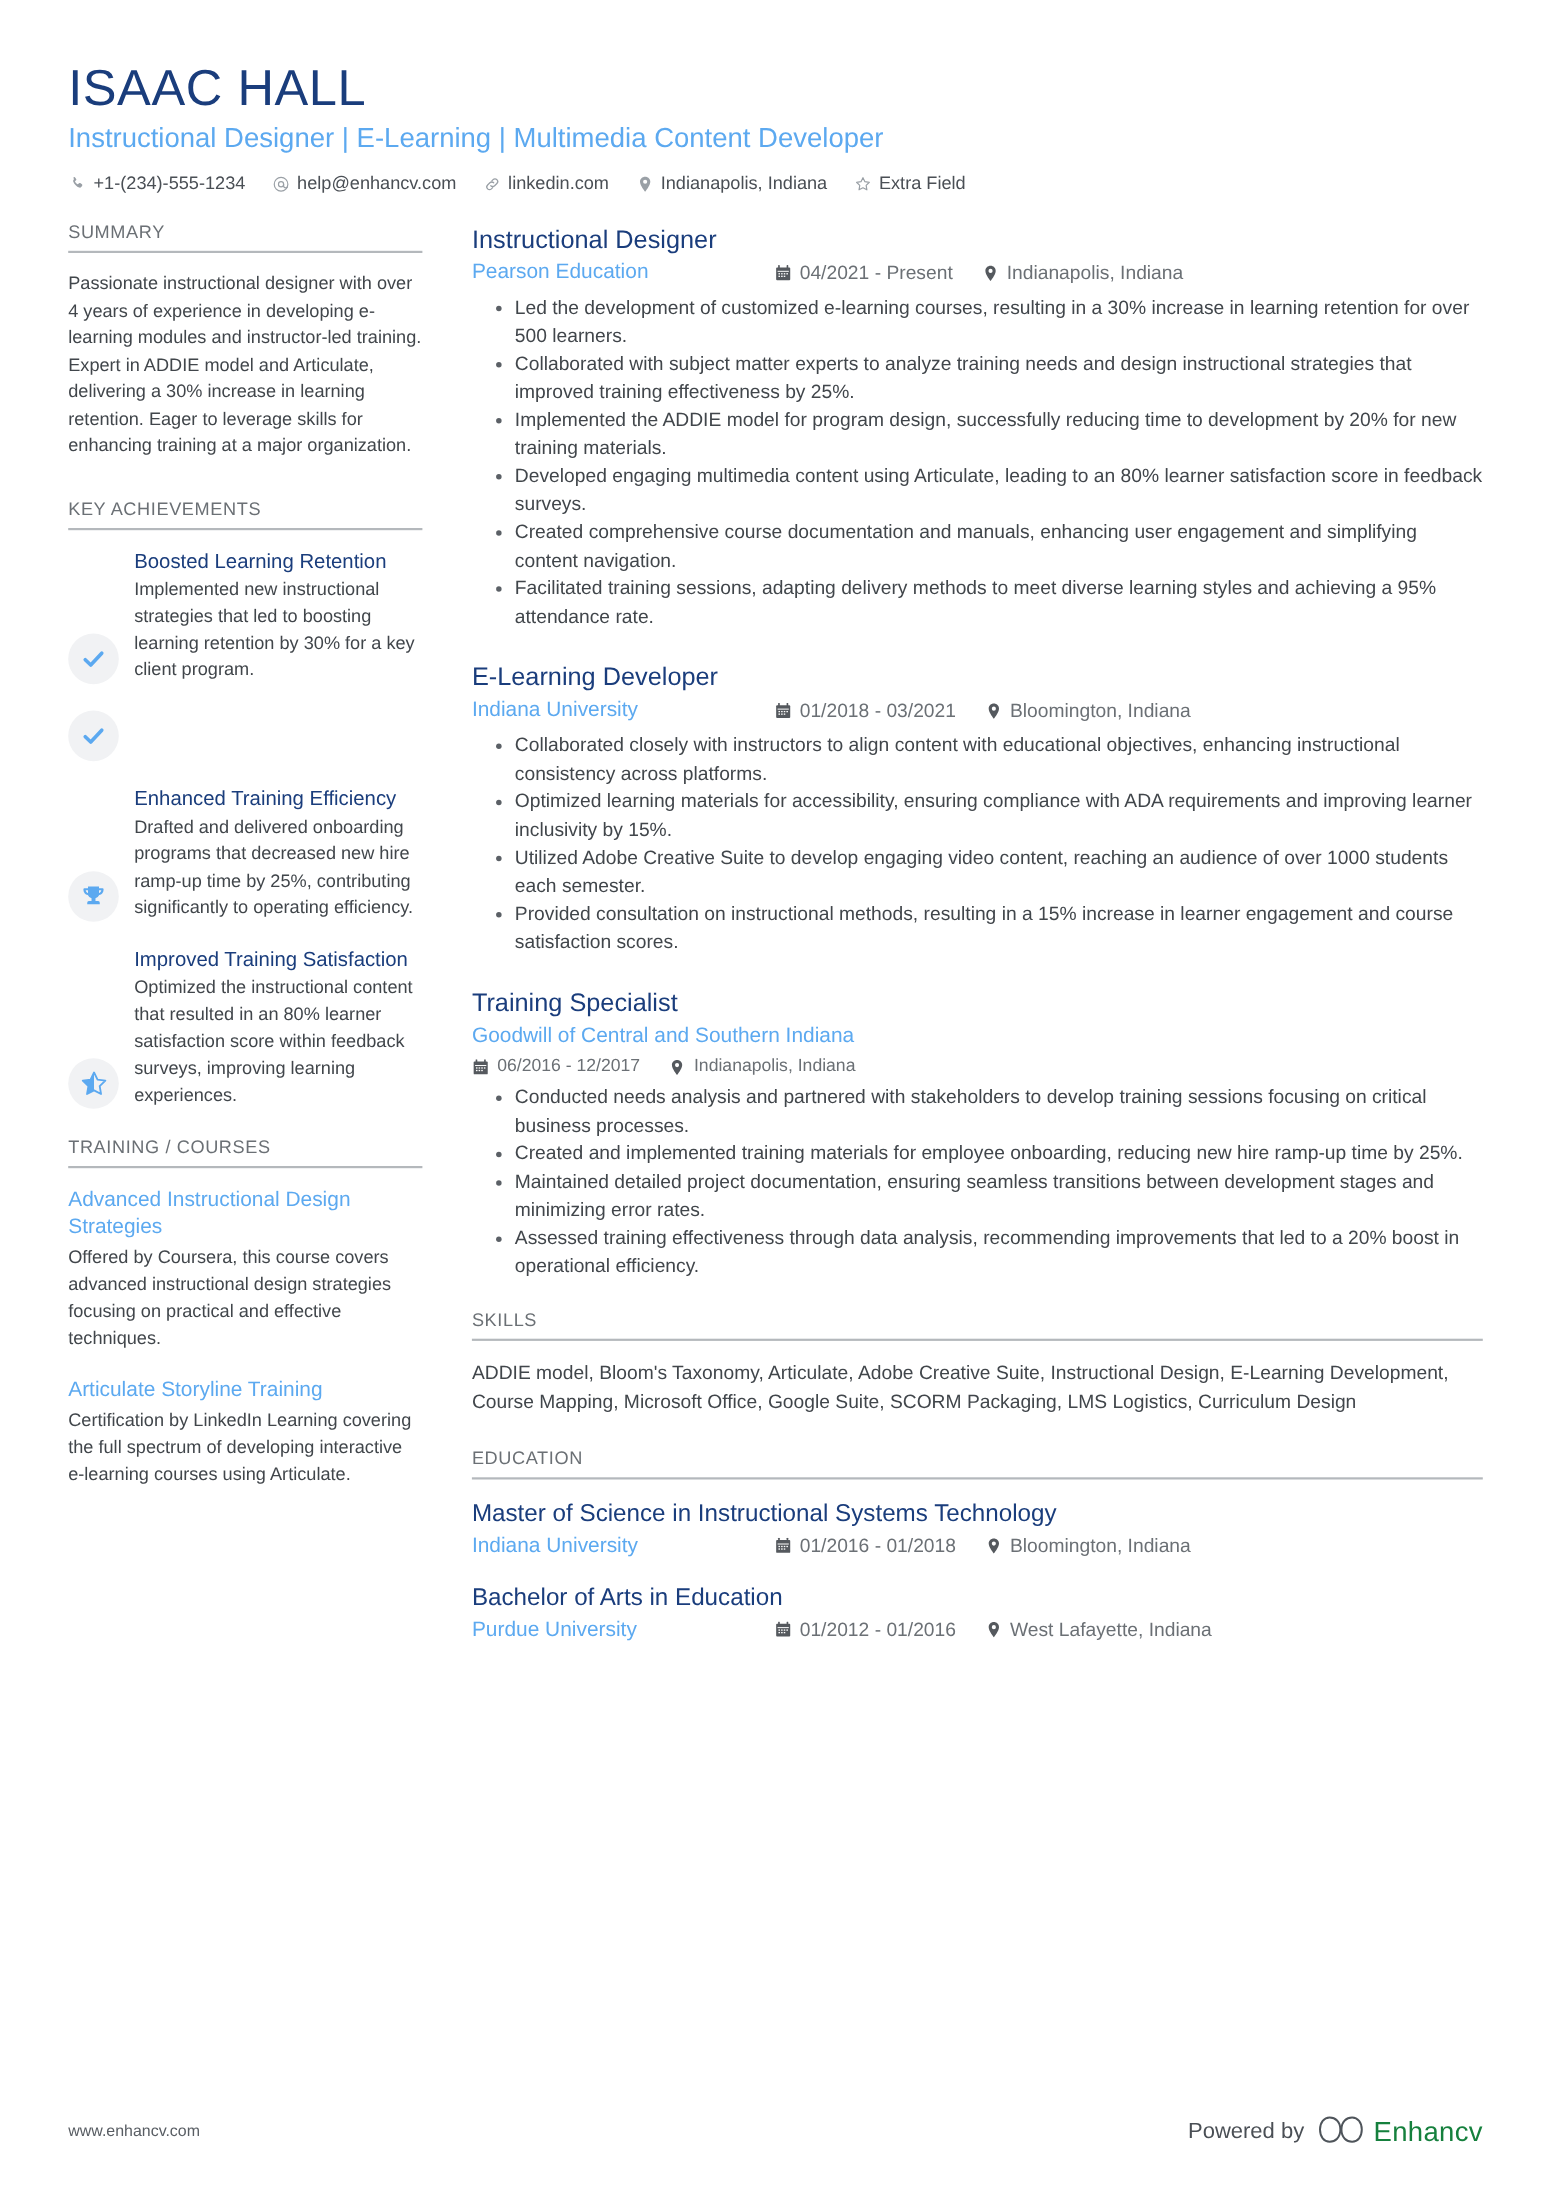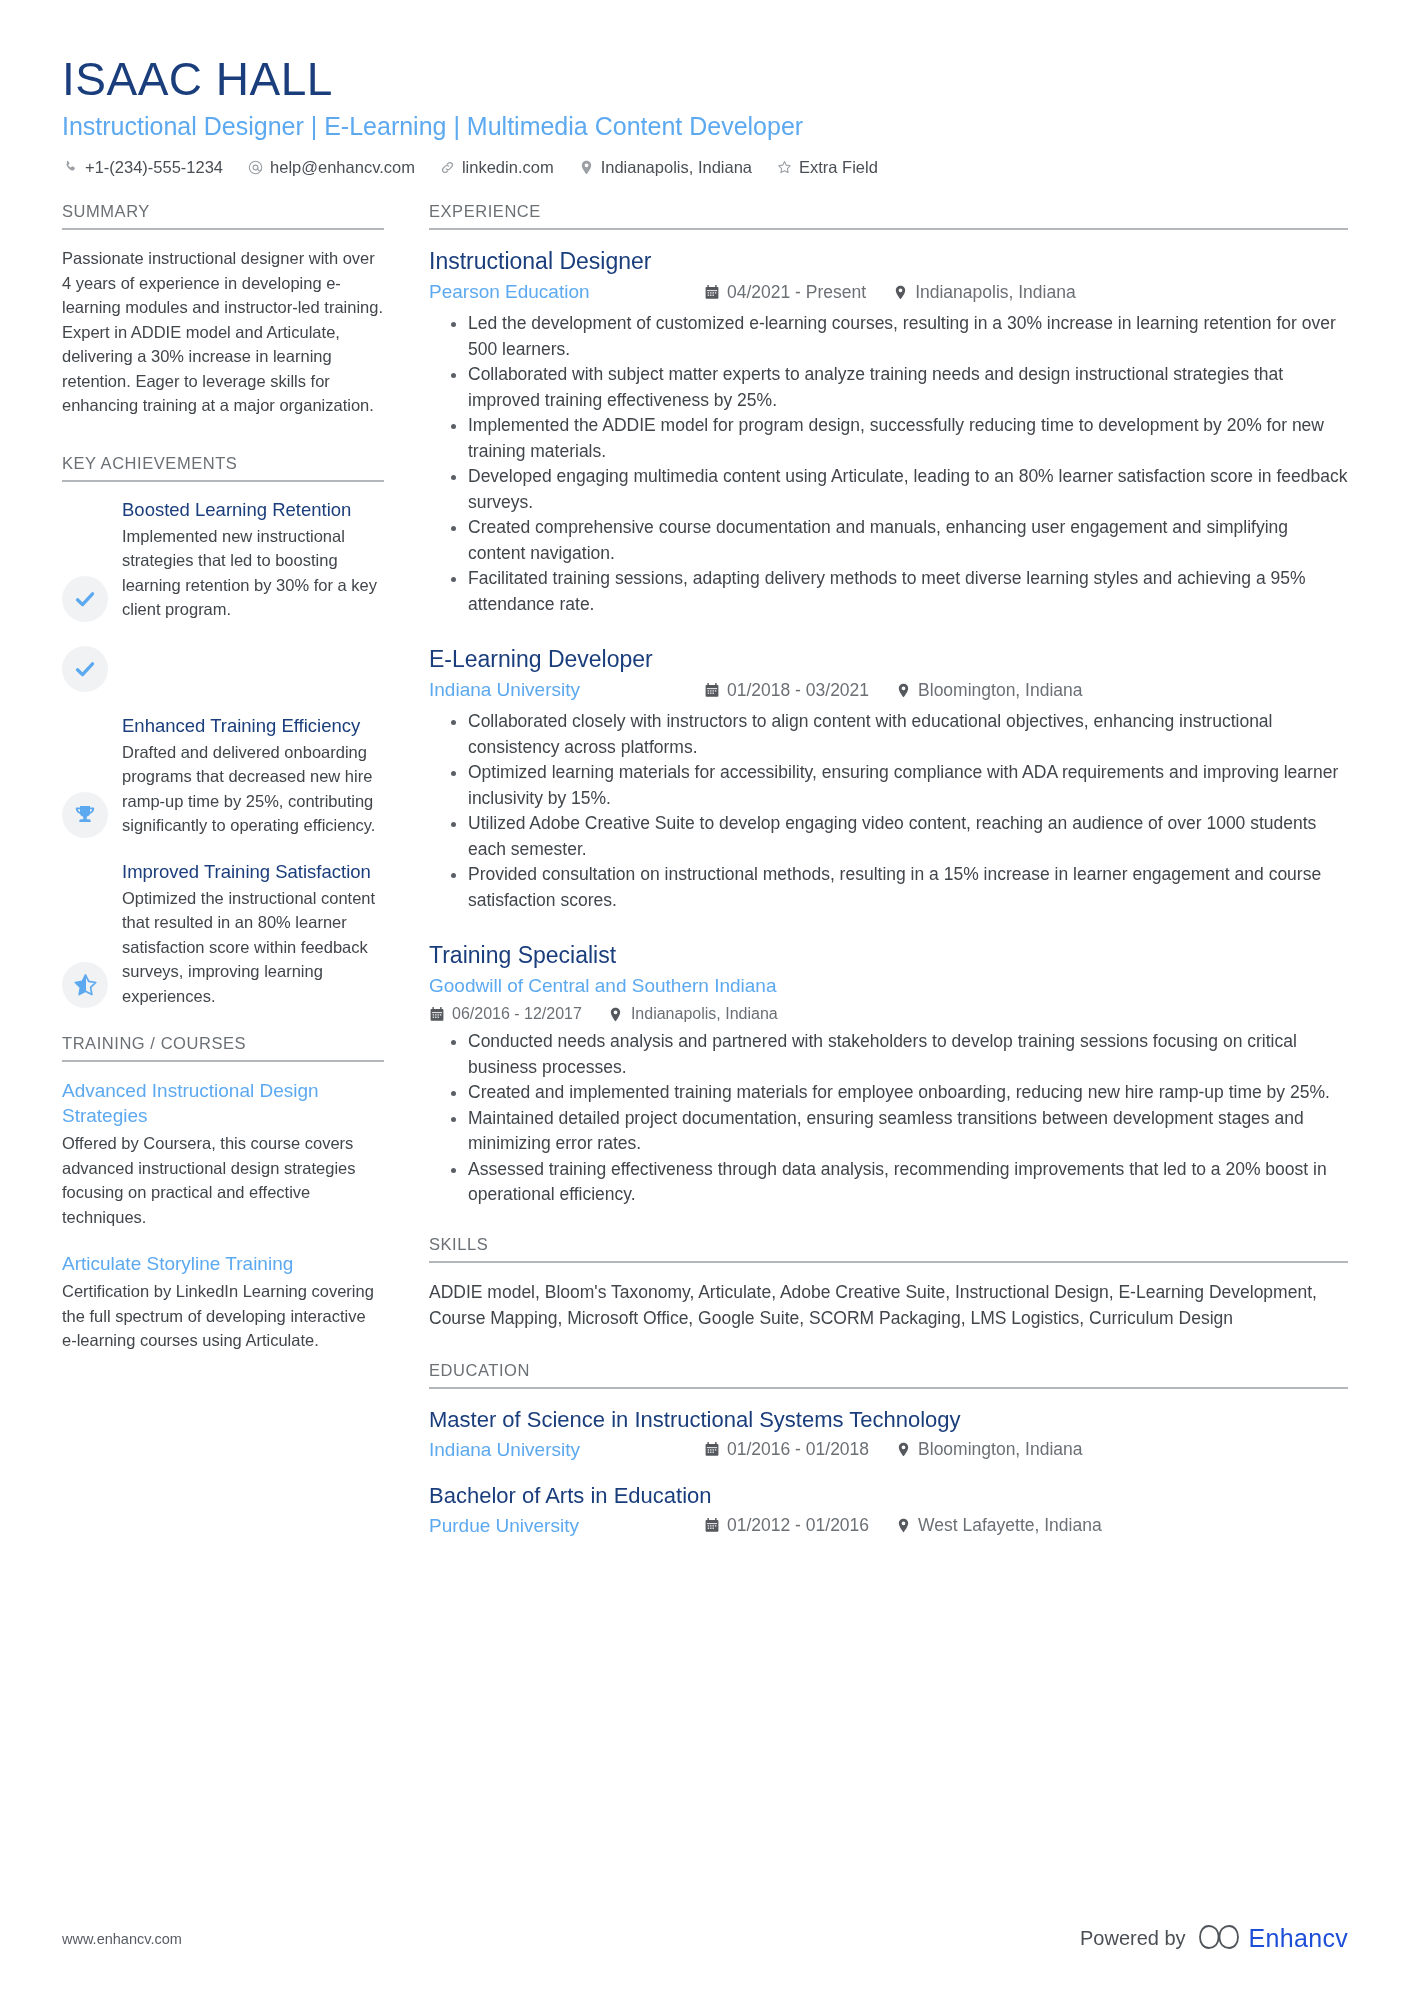--- a/index.html
+++ b/index.html
@@ -256,21 +256,21 @@
   .footer-right {
     display: flex;
     align-items: center;
     gap: 12px;
   }
   .powered-label { font-size: 20px; color: #4a4f55; }
   .enh-logo { display: flex; align-items: center; gap: 9px; }
   .enh-word {
     font-size: 25px;
     letter-spacing: 0.3px;
-    color: #1d4ed8;
+    color: #15803d;
   }
 </style>
 </head>
 <body>
 
 <div id="page">
 
   <div class="header">
     <div class="cand-name">ISAAC HALL</div>
     <div class="cand-role">Instructional Designer | E-Learning | Multimedia Content Developer</div>
@@ -396,21 +396,20 @@
           </div>
       </div>
 
     </div>
 
     <div class="col-gap"></div>
 
     <div class="col-right">
 
       <div class="sec">
-        <div class="sec-title">EXPERIENCE</div>
         <div id="job-list">
             <div class="job">
               <div class="job-title">Instructional Designer</div>
               <div class="job-meta">
                 <span class="job-company">Pearson Education</span>
                 <span class="meta-chip">
                   <span class="mc-ico">
                     <svg width="14" height="15" viewBox="0 0 14 15" fill="currentColor">
                       <rect x="0.6" y="2.1" width="12.8" height="11.6" rx="0.9"></rect>
                       <rect x="2.4" y="0" width="1.5" height="3.3" rx="0.5"></rect>

